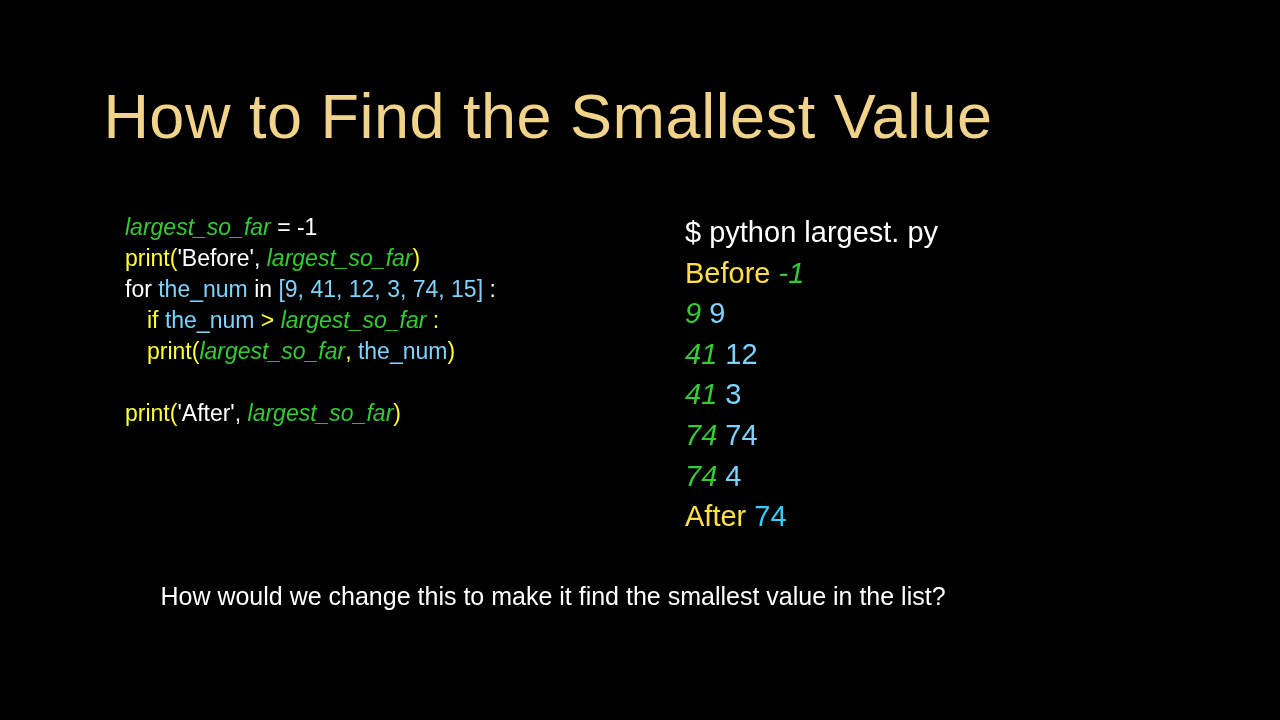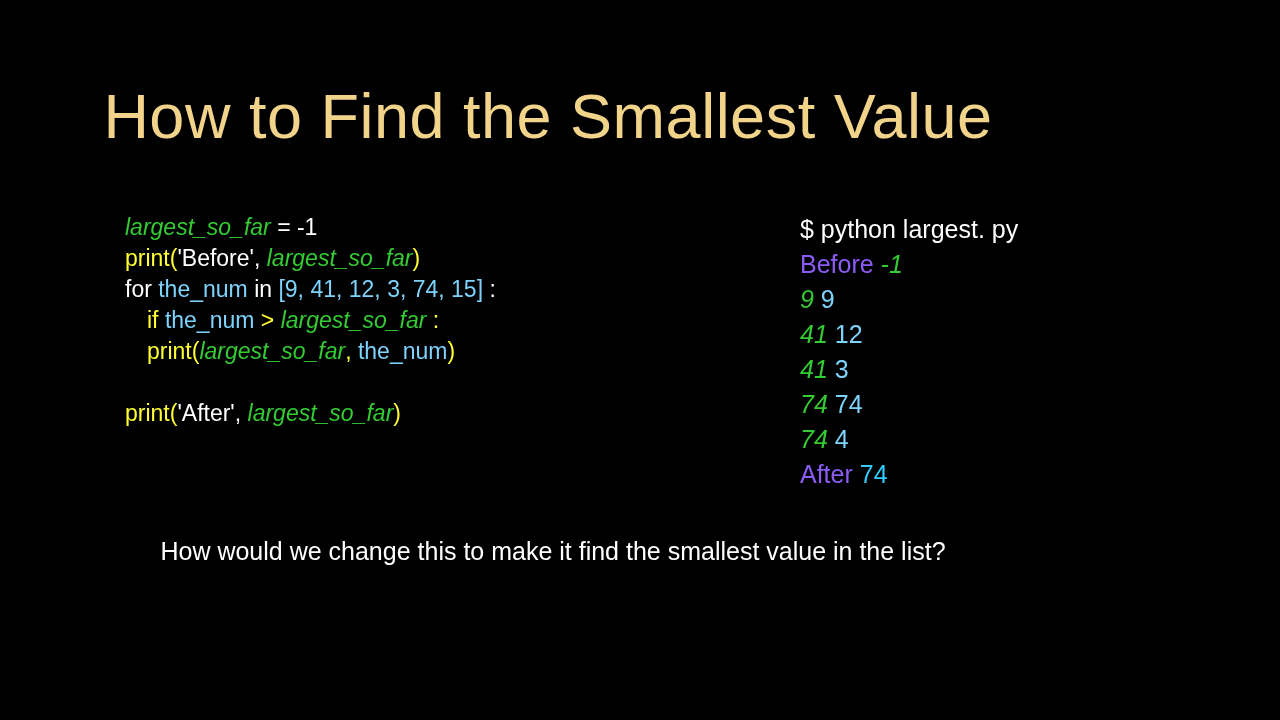--- a/index.html
+++ b/index.html
@@ -31,38 +31,37 @@
     margin-top: 60px;
   }
   .code {
     margin-left: 125px;
     width: 560px;
     font-size: 23px;
     line-height: 1.35;
     font-family: Arial, Helvetica, sans-serif;
   }
   .output {
-    margin-left: 115px;
-    font-size: 25px;
+    font-size: 29px;
     line-height: 1.4;
     font-family: Arial, Helvetica, sans-serif;
   }
   .footer {
     text-align: center;
     font-size: 25px;
     color: #fff;
     margin-top: 45px;
     padding-left: 10px;
   }
   
   .white  { color: #ffffff; }
   .yellow { color: #ffff33; }
   .green  { color: #33cc33; font-style: italic; }
   .magenta{ color: #7dd3fc; }
-  .orange { color: #8b5cf6; }
+  .orange { color: #fde047; }
   .cyan   { color: #33ccff; }
   .ind1 { padding-left: 22px; display:inline-block;}
   .ind2 { padding-left: 44px; display:inline-block;}
 </style>
 </head>
 <body>
 
 <div class="slide">
 
   <div class="title">How to Find the Smallest Value</div>

